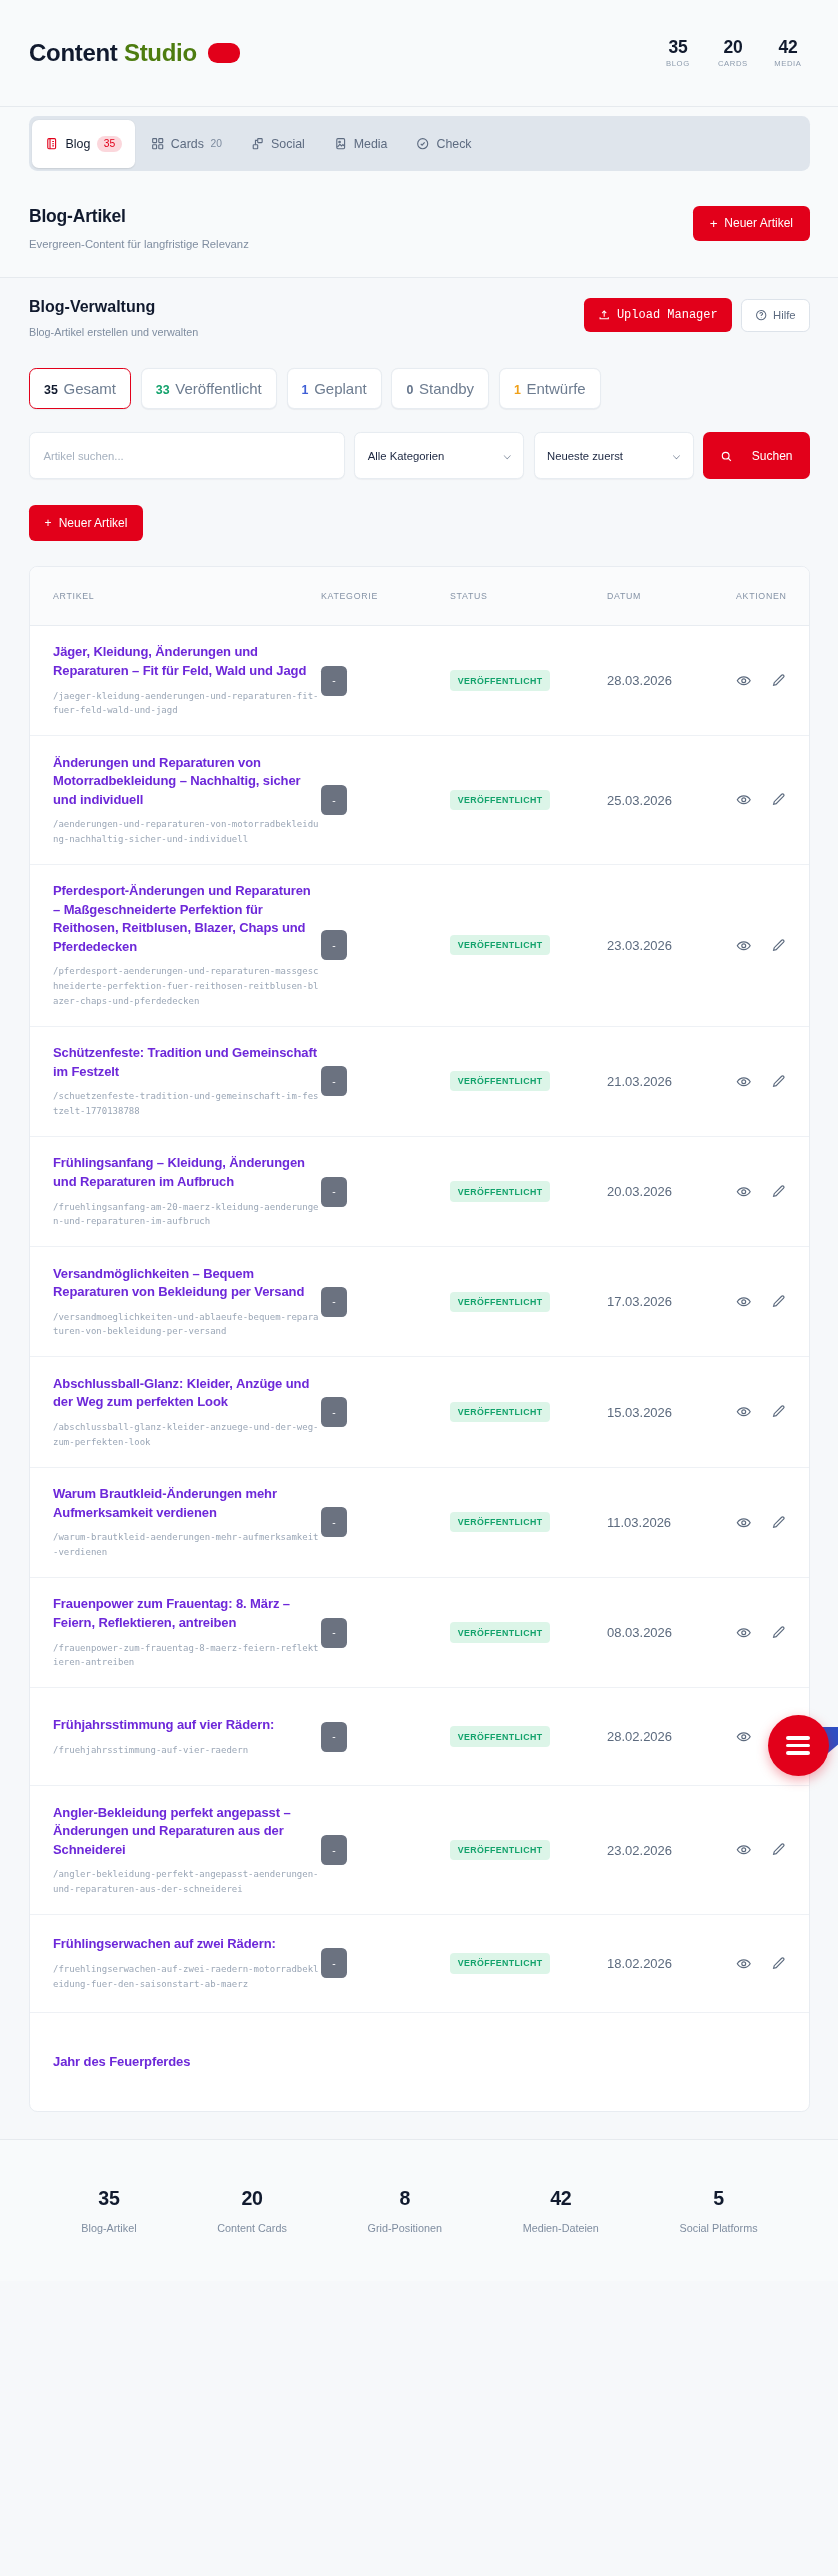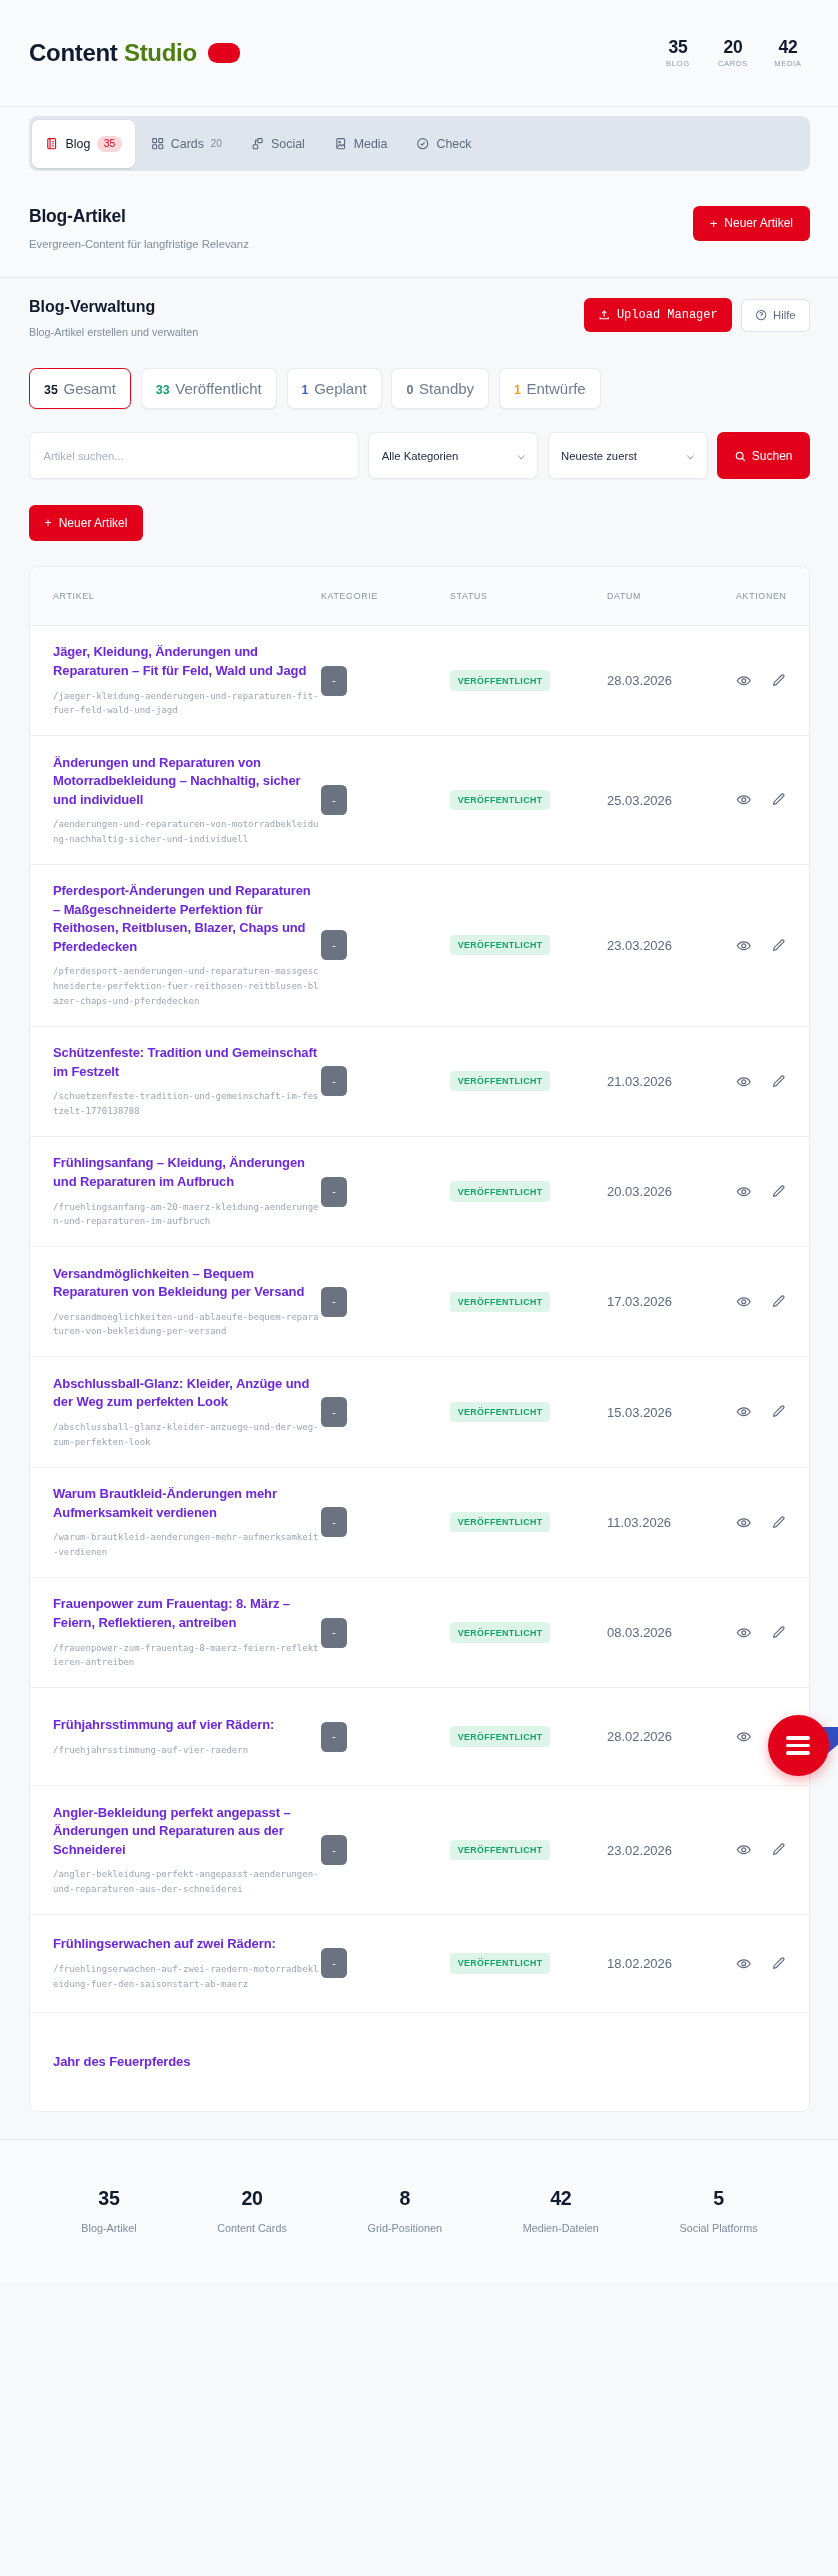--- a/index.html
+++ b/index.html
@@ -144,21 +144,21 @@
   .sel-box {
     background: #fff; border: 0.5px solid #e7ecf1; border-radius: 6.7px;
     height: 47px; display: flex; align-items: center; justify-content: space-between;
     gap: 7px; padding: 0 12.4px; font-size: 11.3px; color: #1b2640;
     box-shadow: 0 0.5px 1px rgba(16,24,40,.04); cursor: pointer; white-space: nowrap;
   }
   .chev { color: #53627a; font-size: 9.8px; line-height: 1; }
   .btn-search {
     background: #e2001a; color: #fff; border: none; border-radius: 6.7px;
     height: 47px; padding: 0 17.5px; font-size: 12px;
-    display: inline-flex; align-items: center; gap: 5px; cursor: pointer;
+    display: inline-flex; align-items: center; gap: 19px; cursor: pointer;
     white-space: nowrap; font-family: "Liberation Sans", sans-serif;
   }
 
   
   .new-row { padding: 26px 29px 0 29px; }
   .btn-new {
     background: #e2001a; color: #fff; border: none; border-radius: 6.2px;
     font-size: 12px; padding: 10.8px 15.5px;
     display: inline-flex; align-items: center; gap: 7.2px; cursor: pointer;
     font-family: "Liberation Sans", sans-serif;

